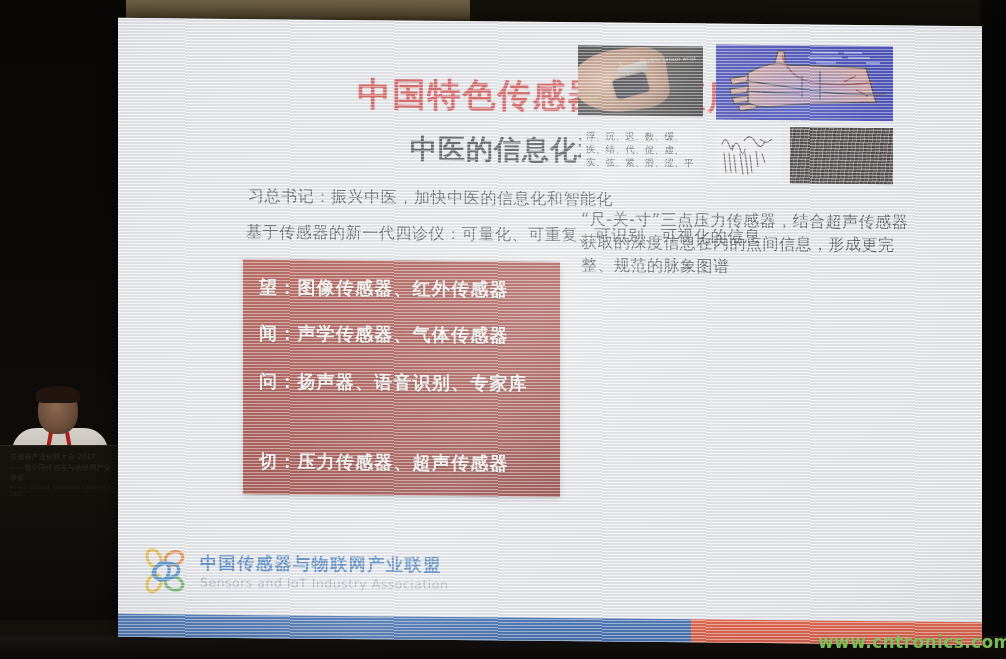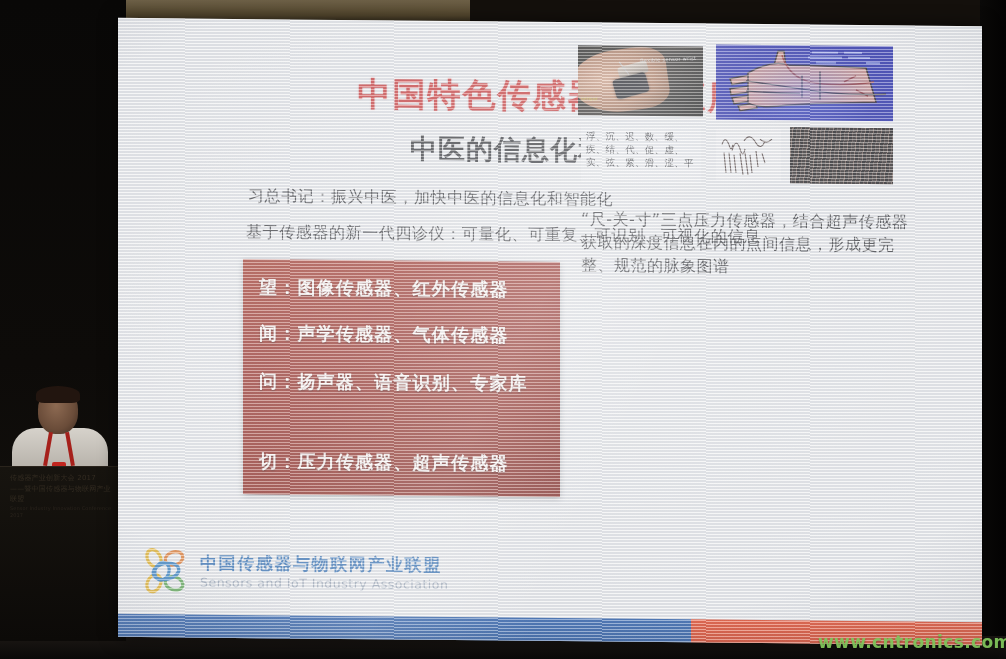--- a/index.html
+++ b/index.html
@@ -140,21 +140,21 @@
   .sp-body{position:absolute;left:10px;top:42px;width:96px;height:70px;
       background:linear-gradient(180deg,#d6d2cb 0%,#b3aea6 65%,#8b867e 100%);
       border-radius:24px 24px 0 0;}
   .sp-lanyard-l{position:absolute;left:44px;top:46px;width:4px;height:34px;
       background:#a6201b;transform:rotate(10deg);}
   .sp-lanyard-r{position:absolute;left:66px;top:46px;width:4px;height:34px;
       background:#a6201b;transform:rotate(-10deg);}
   .sp-badge{position:absolute;left:50px;top:76px;width:14px;height:11px;
       background:#c0261f;border-radius:2px;}
 
-  .podium{position:absolute;left:0;top:466px;width:126px;height:174px;
+  .podium{position:absolute;left:0;top:445px;width:126px;height:174px;
       background:linear-gradient(180deg,#17140f 0%,#0c0a08 100%);
       border-top:1px solid #2a241c;}
   .podium-sign{position:absolute;left:10px;top:6px;width:106px;height:34px;
       color:#4a3f30;font-size:7px;line-height:1.5;letter-spacing:.2px;
       opacity:.55;}
   .podium-sign .en{font-size:5px;color:#3a3128;letter-spacing:.1px;}
 
   
   .glare{position:absolute;left:118px;top:22px;width:864px;height:619px;
       pointer-events:none;z-index:30;

